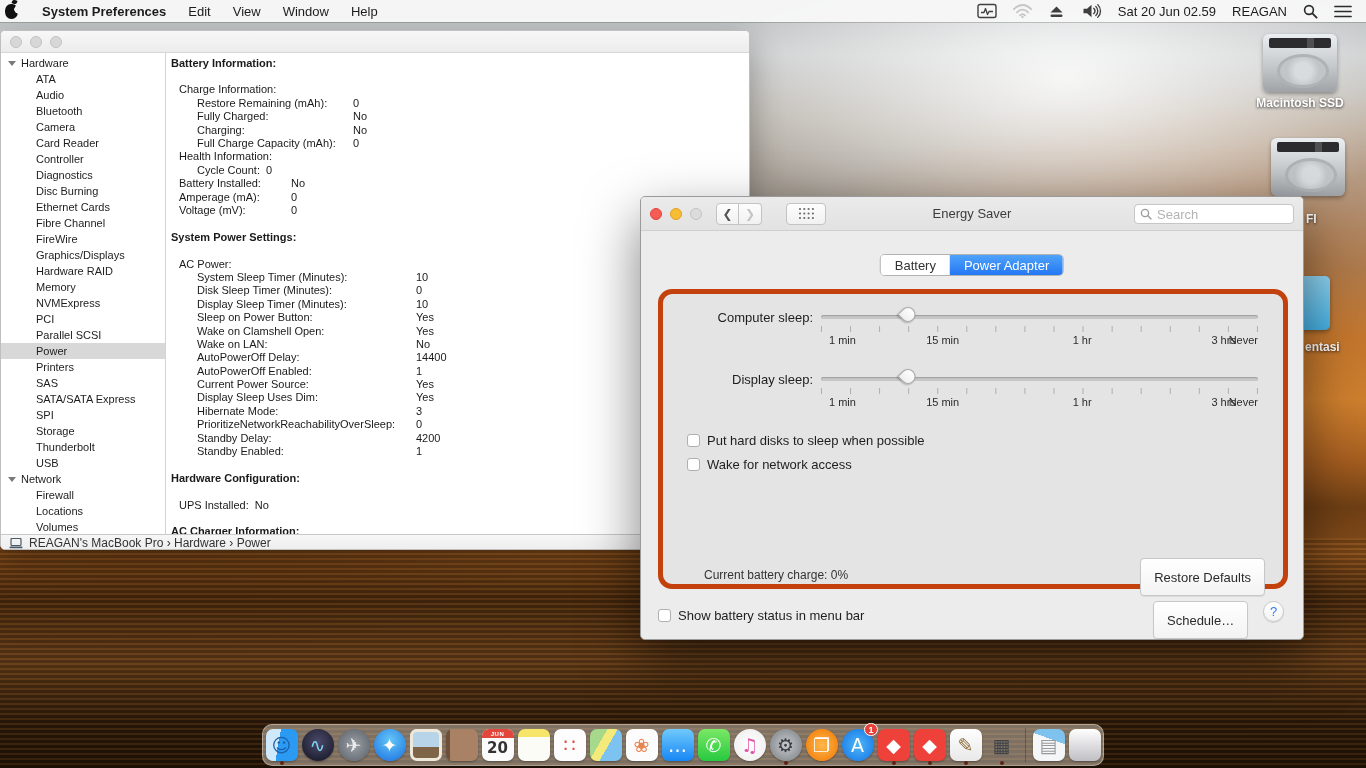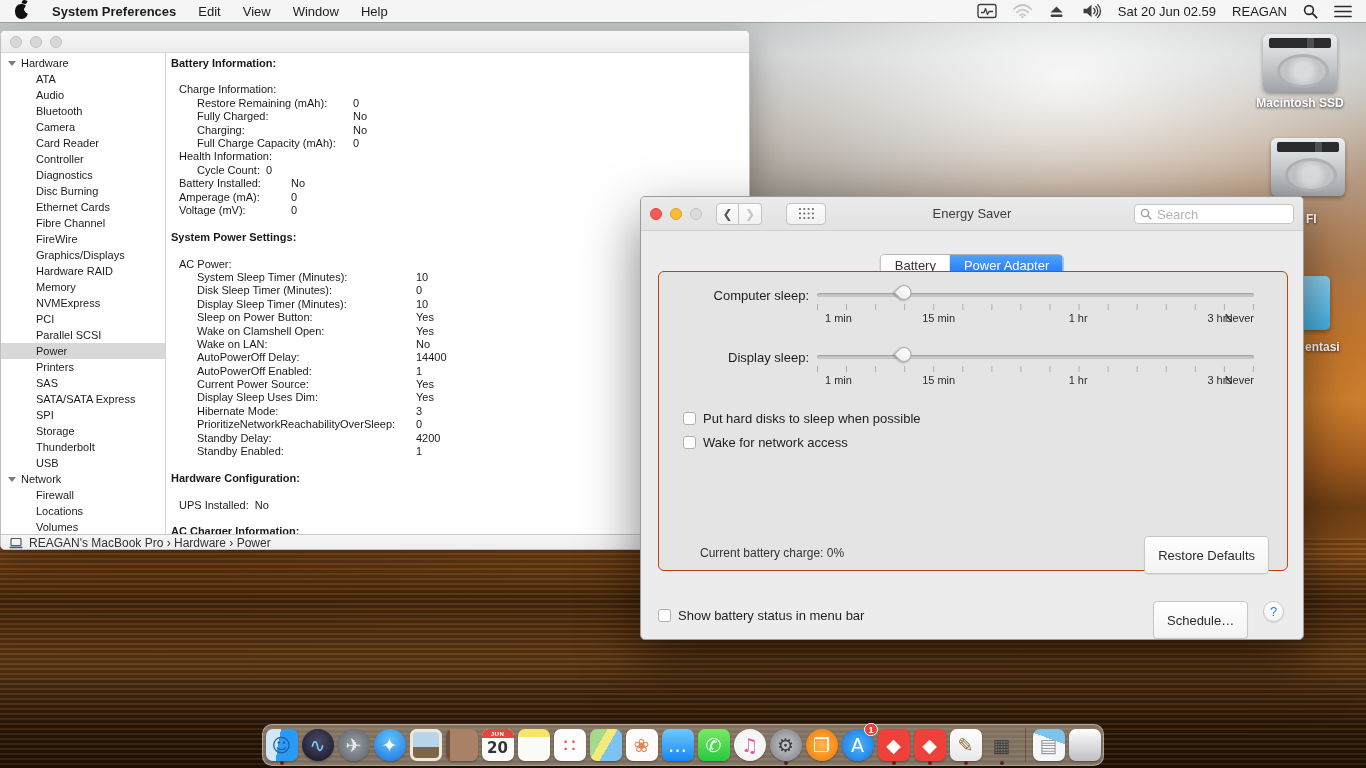--- a/index.html
+++ b/index.html
@@ -11,21 +11,21 @@
       radial-gradient(700px 300px at 92% 38%, rgba(222,120,40,.50), rgba(222,120,40,0) 70%),
       radial-gradient(600px 260px at 12% 62%, rgba(70,35,8,.45), rgba(70,35,8,0) 70%),
       linear-gradient(180deg,#b9bcbe 0%,#cdd0d0 7%,#bdb8b0 16%,#a29a90 26%,#8e7a61 35%,#b4752f 44%,#c9812f 52%,#9e5a1f 60%,#6f3f14 66%,#834c1b 72%,#46280e 78%,#5d3817 86%,#2c1a0a 94%,#201205 100%);}
   .desktop::after{content:"";position:absolute;left:0;right:0;bottom:0;height:30%;
     background:repeating-linear-gradient(180deg, rgba(255,160,60,.10) 0 2px, rgba(0,0,0,.14) 2px 5px);pointer-events:none;}
 
   
   .menubar{position:absolute;left:0;top:0;right:0;height:22px;background:rgba(247,247,247,.97);
     display:flex;align-items:center;justify-content:space-between;z-index:100;
     box-shadow:0 1px 0 rgba(0,0,0,.18);font-size:13px;color:#1c1c1c;}
-  .mb-left{display:flex;align-items:center;gap:22px;padding-left:15px;}
+  .mb-left{display:flex;align-items:center;gap:22px;padding-left:5px;}
   .mb-left .rep{display:contents;}
   .apple-logo{width:13px;height:15px;position:relative;display:inline-block;
     background:radial-gradient(circle at 104% 36%, rgba(0,0,0,0) 4px, #111 4.5px);
     border-radius:45% 45% 48% 48%;margin-right:2px;}
   .apple-logo::before{content:"";position:absolute;top:-4px;left:7px;width:5px;height:4px;background:#111;
     border-radius:60% 0 60% 0;transform:rotate(20deg);}
   .mb-app{font-weight:bold;}
   .mb-item{cursor:default;}
   .mb-right{display:flex;align-items:center;gap:16px;padding-right:14px;}
   .mb-right svg{display:block;}
@@ -80,22 +80,22 @@
   .es-title{position:absolute;left:0;right:0;text-align:center;font-size:13px;color:#3c3c3c;pointer-events:none;}
   .es-search{position:absolute;right:9px;top:7px;width:160px;height:20px;}
   .es-search input{width:100%;height:100%;border:1px solid #c6c6c6;border-radius:4px;background:#fff;
     padding:0 6px 0 22px;font-size:13px;color:#333;outline:none;font-family:"Liberation Sans",sans-serif;}
   .es-search input::placeholder{color:#b3b3b3;}
   .es-search svg{position:absolute;left:6px;top:4px;}
   .es-tabs{position:absolute;left:50%;top:57px;transform:translateX(-50%);display:flex;height:22px;
     border:1px solid #b2b2b2;border-radius:5px;overflow:hidden;background:#fff;font-size:13px;}
   .es-tab{padding:0 14px;display:flex;align-items:center;color:#333;background:#fff;}
   .es-tab.active{background:linear-gradient(#4fa3f9,#2477f3);color:#fff;}
-  .es-panel{position:absolute;left:17px;top:74px;width:630px;height:300px;background:#e4e4e4;
-    border:1px solid #c2410c;border-radius:6px;}
+  .es-panel{position:absolute;left:17px;top:92px;width:630px;height:300px;background:#e4e4e4;
+    border:5px solid #c2410c;border-radius:14px;}
   .slider-block{position:absolute;left:0;top:10px;right:0;}
   .slider-row{position:relative;height:62px;}
   .slider-label{position:absolute;left:0;top:6px;width:150px;text-align:right;font-size:13px;color:#1e1e1e;}
   .slider-area{position:absolute;left:158px;top:0;width:437px;height:56px;}
   .track{position:absolute;left:0;right:0;top:11px;height:4px;background:#c6c6c6;border-radius:2px;
     box-shadow:inset 0 1px 1px rgba(0,0,0,.2);}
   .thumb{position:absolute;top:3px;width:15px;height:15px;background:linear-gradient(#ffffff,#eeeeee);
     border:1px solid #a9a9a9;border-radius:50% 50% 50% 0;transform:translateX(-50%) rotate(45deg);
     box-shadow:0 1px 2px rgba(0,0,0,.3);}
   .ticks{position:absolute;left:0;right:0;top:22px;height:6px;

